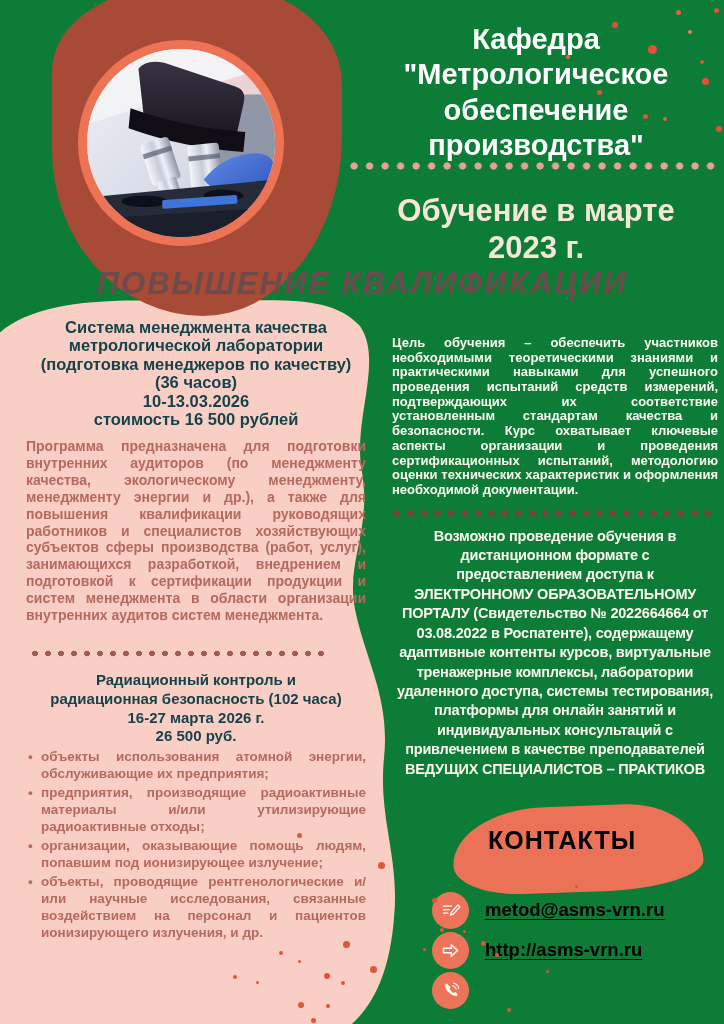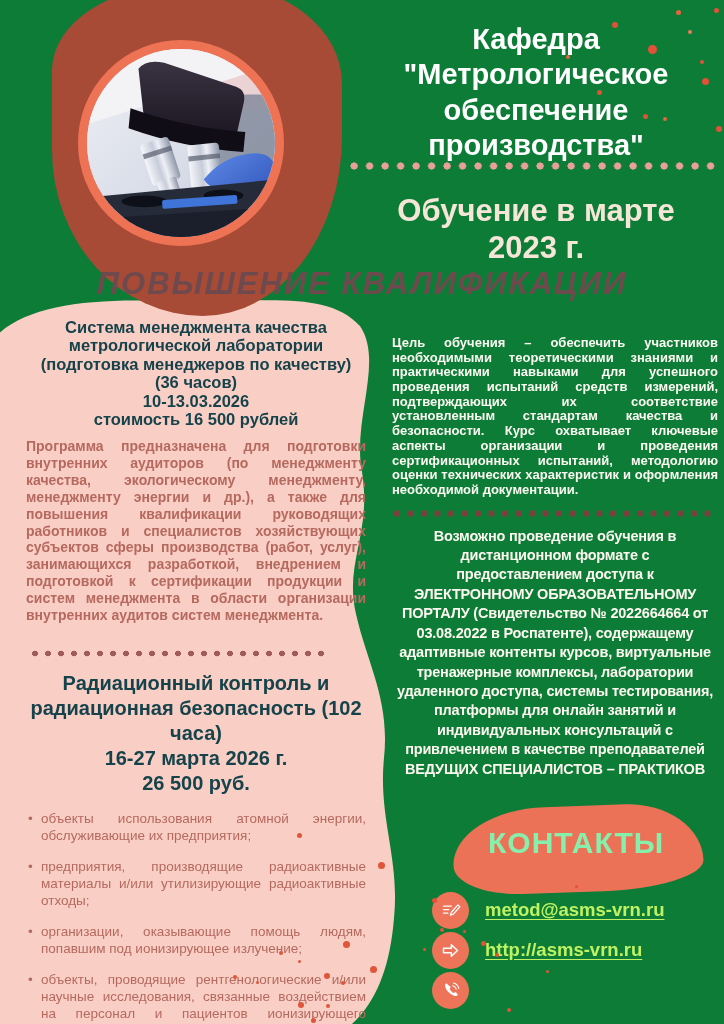--- a/index.html
+++ b/index.html
@@ -57,26 +57,26 @@
   }
   .red-par {
     color:#b5695f; font-weight:bold; text-align:justify;
     font-size:14px; line-height:1.21; margin-top:9px;
   }
   .dots-left {
     width:292px; margin:26px 0 14px 6px;
     background-image:radial-gradient(circle at 3px 3.5px, #a05c56 2.7px, transparent 3.1px);
     background-size:13px 7px; height:7px;
   }
-  .course2-title { font-size:20px; line-height:1.25; }
+  .course2-title { font-size:15px; line-height:1.25; }
   .bullet-list { list-style:none; margin-top:2px; }
   .bullet-list li {
     position:relative; padding-left:15px;
-    color:#b5695f; font-weight:normal; text-align:justify;
-    font-size:13.5px; line-height:1.26; margin-top:14px;
+    color:#b5695f; font-weight:bold; text-align:justify;
+    font-size:13.5px; line-height:1.26; margin-top:2px;
   }
   .bullet-list li::before { content:"•"; position:absolute; left:2px; }
 
   
   .right-col { position:absolute; left:392px; top:330px; width:326px; z-index:3; }
   .course-title-pink {
     color:#e9a89e; font-weight:bold; text-align:center;
     font-size:16.5px; line-height:1.12;
   }
   .white-par {
@@ -95,30 +95,30 @@
   }
 
   
   .contacts-blob {
     position:absolute; left:453px; top:806px; width:250px; height:86px; z-index:3;
     background:#ec7257; transform:rotate(-2deg);
     border-radius:55% 45% 60% 40% / 95% 100% 48% 52%;
   }
   .contacts-heading {
     position:absolute; left:488px; top:826px; z-index:4;
-    color:#86efac; font-weight:bold; font-size:30px; letter-spacing:1px;
+    color:#000000; font-weight:bold; font-size:25px; letter-spacing:1px;
   }
   .contact-rows { position:absolute; left:432px; top:890px; width:288px; z-index:4; }
   .contact-row { display:flex; align-items:center; gap:16px; height:40px; }
   .contact-icon-circle {
     width:37px; height:37px; border-radius:50%; background:#ed7458;
     display:flex; align-items:center; justify-content:center; flex:0 0 37px;
   }
   .contact-icon-circle svg { width:21px; height:21px; }
-  .contact-text { color:#bef264; font-weight:bold; font-size:18.5px; }
+  .contact-text { color:#000000; font-weight:bold; font-size:18.5px; }
   a.contact-text { text-decoration:underline; text-underline-offset:3px; }
   .contact-text.phone { color:#e9a191; text-decoration:none; }
 
   .deco-dot { position:absolute; border-radius:50%; z-index:5; pointer-events:none; }
 </style>
 </head>
 <body>
 
 <svg class="pink-blob-svg" width="724" height="1024" viewBox="0 0 724 1024">
   <path fill="#f9cfc5" d="M -20,360

